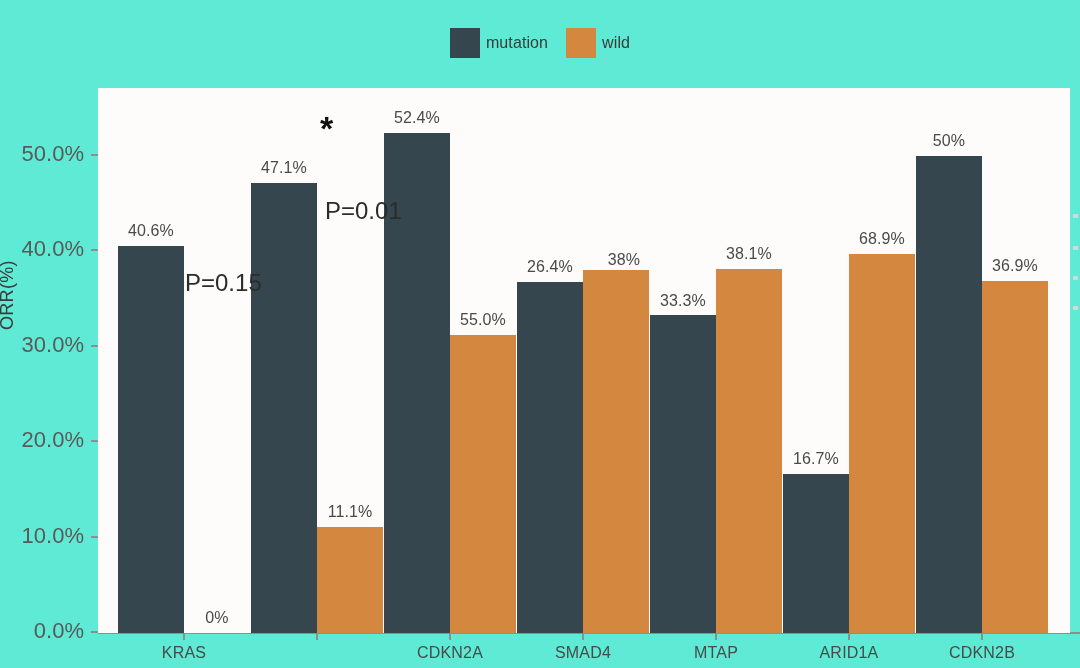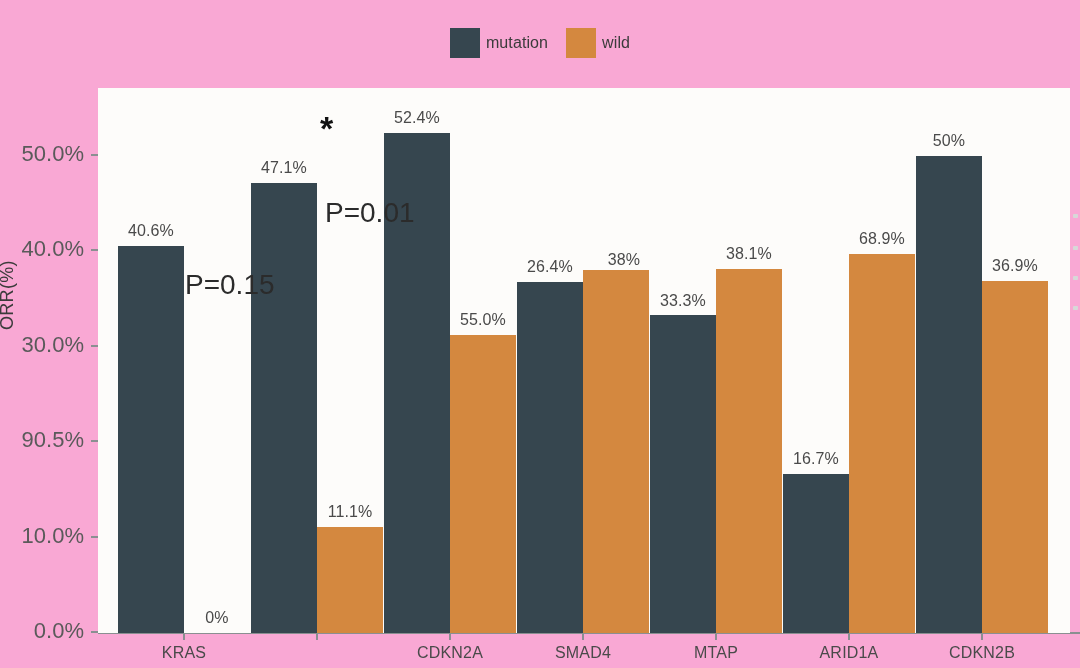--- a/index.html
+++ b/index.html
@@ -13,21 +13,21 @@
     font-family: "Liberation Sans", sans-serif;
     overflow: hidden;
     position: relative;
   }
 
   #figure {
     position: absolute;
     left: 0; top: 0;
     width: 1080px;
     height: 668px;
-    background: #f9a8d4;
+    background: #5eead4;
   }
 
   
   #legend {
     position: absolute;
     left: 0;
     top: 28px;
     width: 1080px;
     display: flex;
     justify-content: center;
@@ -149,21 +149,21 @@
     color: #4a4a4a;
     white-space: nowrap;
     transform: translateX(-50%);
     line-height: 1;
     letter-spacing: 0.1px;
   }
 
   
   .annotation {
     position: absolute;
-    font-size: 28px;
+    font-size: 24px;
     color: #2b2b2b;
     white-space: nowrap;
     line-height: 1;
   }
   .annotation.star {
     font-size: 34px;
     font-weight: bold;
     color: #111111;
   }
 
@@ -202,21 +202,21 @@
       <div class="y-tick" style="top: 632px;">
         <div class="tick-mark"></div>
         <div class="tick-label">0.0%</div>
       </div>
       <div class="y-tick" style="top: 536.561px;">
         <div class="tick-mark"></div>
         <div class="tick-label">10.0%</div>
       </div>
       <div class="y-tick" style="top: 441.123px;">
         <div class="tick-mark"></div>
-        <div class="tick-label">90.5%</div>
+        <div class="tick-label">20.0%</div>
       </div>
       <div class="y-tick" style="top: 345.684px;">
         <div class="tick-mark"></div>
         <div class="tick-label">30.0%</div>
       </div>
       <div class="y-tick" style="top: 250.246px;">
         <div class="tick-mark"></div>
         <div class="tick-label">40.0%</div>
       </div>
       <div class="y-tick" style="top: 154.807px;">

